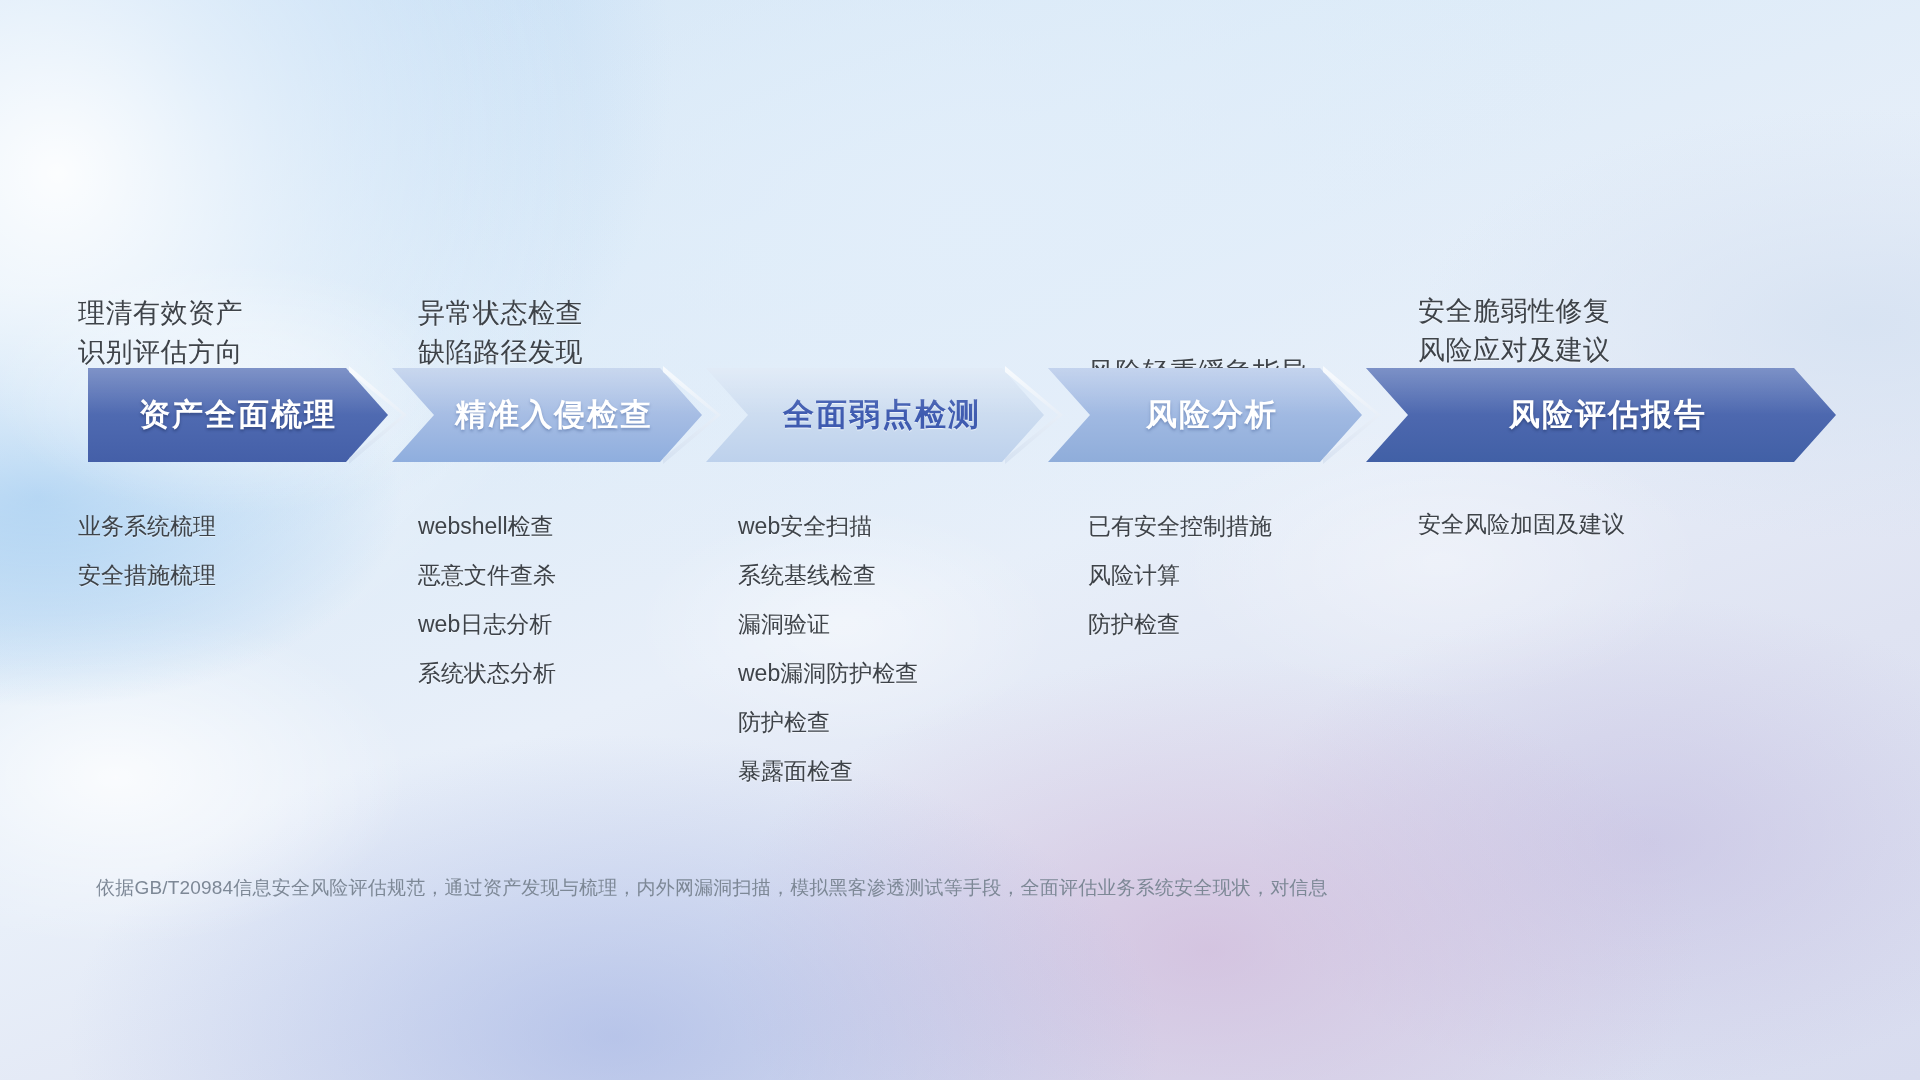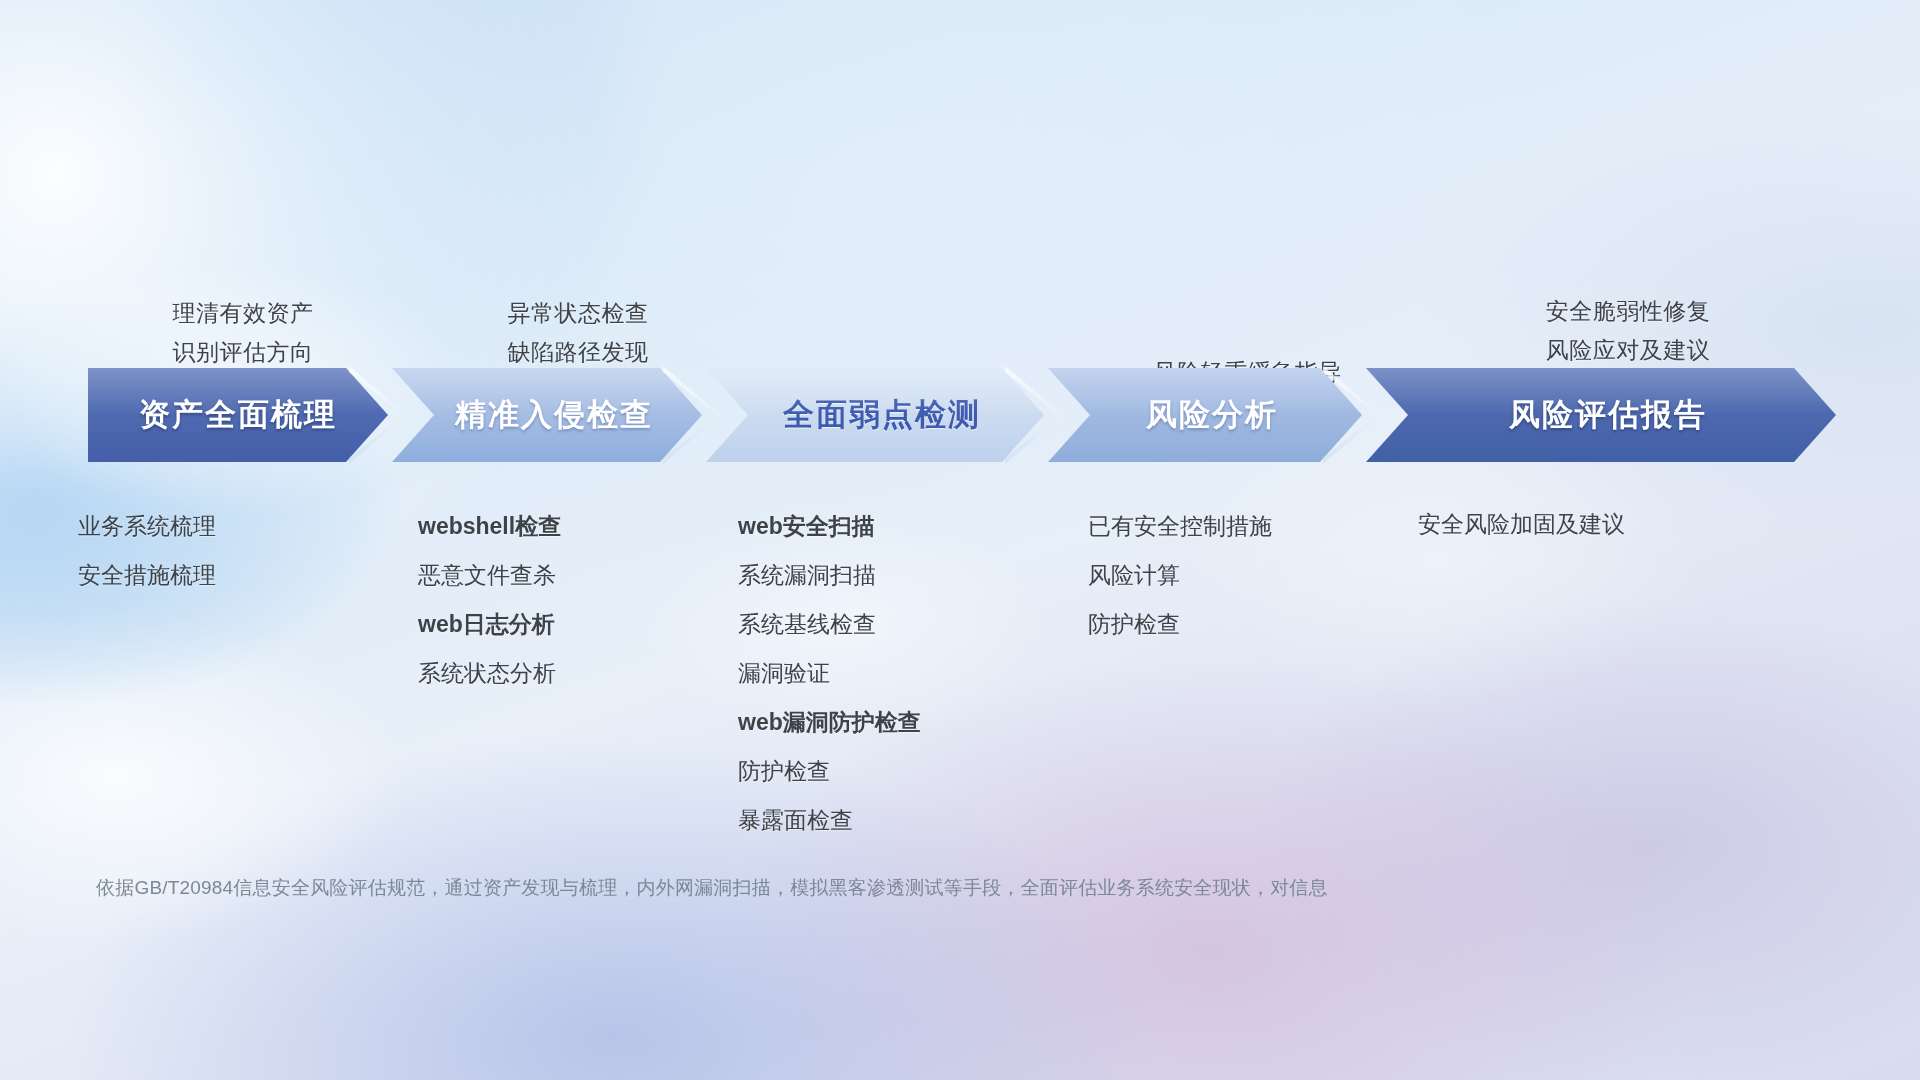--- a/index.html
+++ b/index.html
@@ -37,22 +37,21 @@
   .col.c0{left:78px;  width:330px;}
   .col.c1{left:418px; width:320px;}
   .col.c2{left:738px; width:340px;}
   .col.c3{left:1088px;width:320px;}
   .col.c4{left:1418px;width:420px;font-family:Liberation Mono, monospace;}
 
   
   .toptext{
     position:absolute;width:100%;
     bottom:708px;                     
-    text-align:center;
-    color:#3e4349;font-size:23px;line-height:39px;
+    color:#3e4349;font-size:27px;line-height:39px;
     letter-spacing:.5px;white-space:nowrap;
   }
   .toptext.single{bottom:708px;}
   .toptext div{text-shadow:0 1px 1px rgba(255,255,255,.55);}
 
   
   .band{position:absolute;left:0;top:368px;width:1920px;height:94px;}
   .chev{
     position:absolute;top:0;height:94px;
     display:flex;align-items:center;justify-content:center;
@@ -96,21 +95,21 @@
   }
   .s0{left:349px;} .s1{left:663px;} .s2{left:1005px;} .s3{left:1323px;}
 
   
   .btmlist{
     position:absolute;top:502px;width:100%;
     text-align:left;color:#3e4349;
     font-size:23px;line-height:49px;white-space:nowrap;
   }
   .btmlist .item{text-shadow:0 1px 1px rgba(255,255,255,.5);}
-  .btmlist .item b{font-weight:bold;}
+  .btmlist .item b{font-weight:normal;}
 
   
   .footer{
     position:absolute;left:96px;top:872px;width:1560px;
     color:#7d8896;font-size:19px;line-height:32px;
     letter-spacing:.2px;
   }
 </style>
 </head>
 <body>
@@ -176,21 +175,20 @@
       <div class="btmlist">
         <div class="item"><b>webshell检查</b></div>
         <div class="item"><span>恶意文件查杀</span></div>
         <div class="item"><b>web日志分析</b></div>
         <div class="item"><span>系统状态分析</span></div>
       </div>
     </div>
     <div class="col c2">
       <div class="btmlist">
         <div class="item"><b>web安全扫描</b></div>
-        <div class="item"><span>系统漏洞扫描</span></div>
         <div class="item"><span>系统基线检查</span></div>
         <div class="item"><span>漏洞验证</span></div>
         <div class="item"><b>web漏洞防护检查</b></div>
         <div class="item"><span>防护检查</span></div>
         <div class="item"><span>暴露面检查</span></div>
       </div>
     </div>
     <div class="col c3">
       <div class="btmlist">
         <div class="item"><span>已有安全控制措施</span></div>

